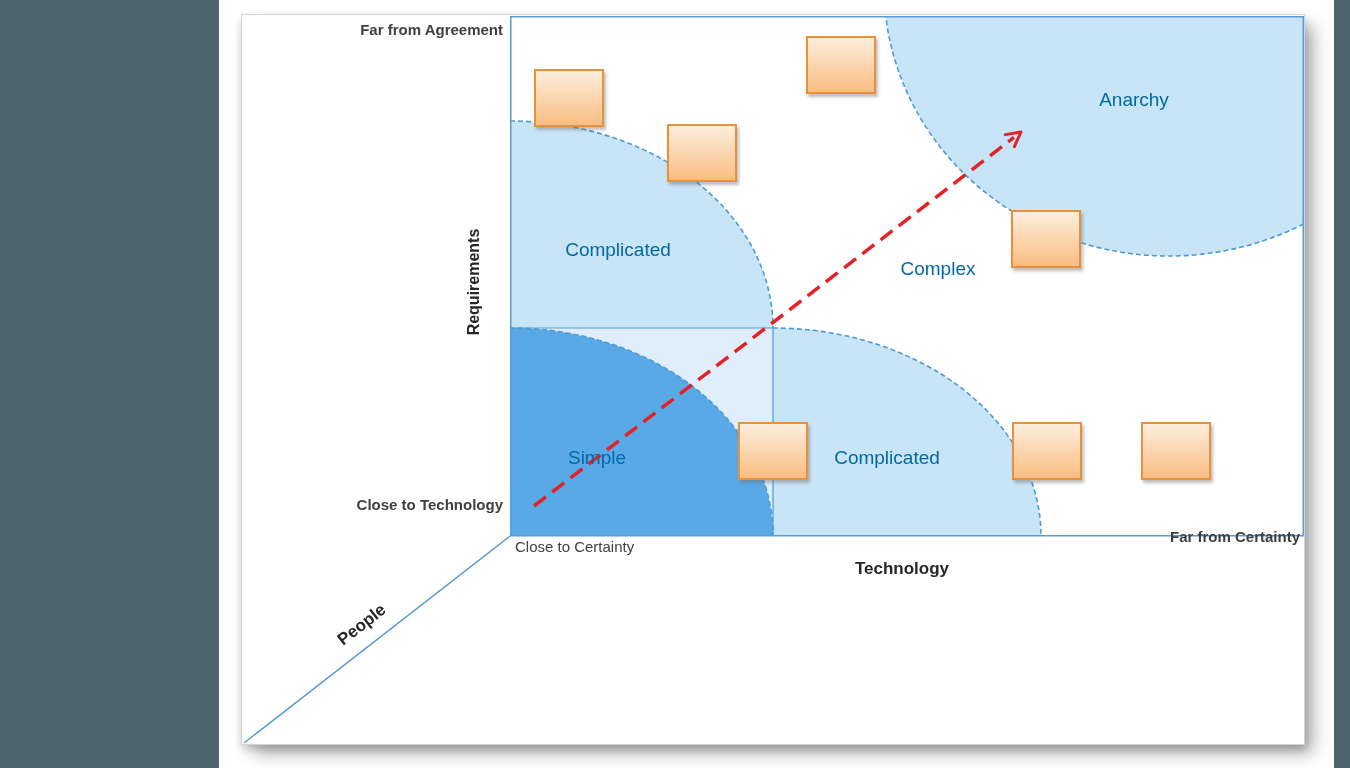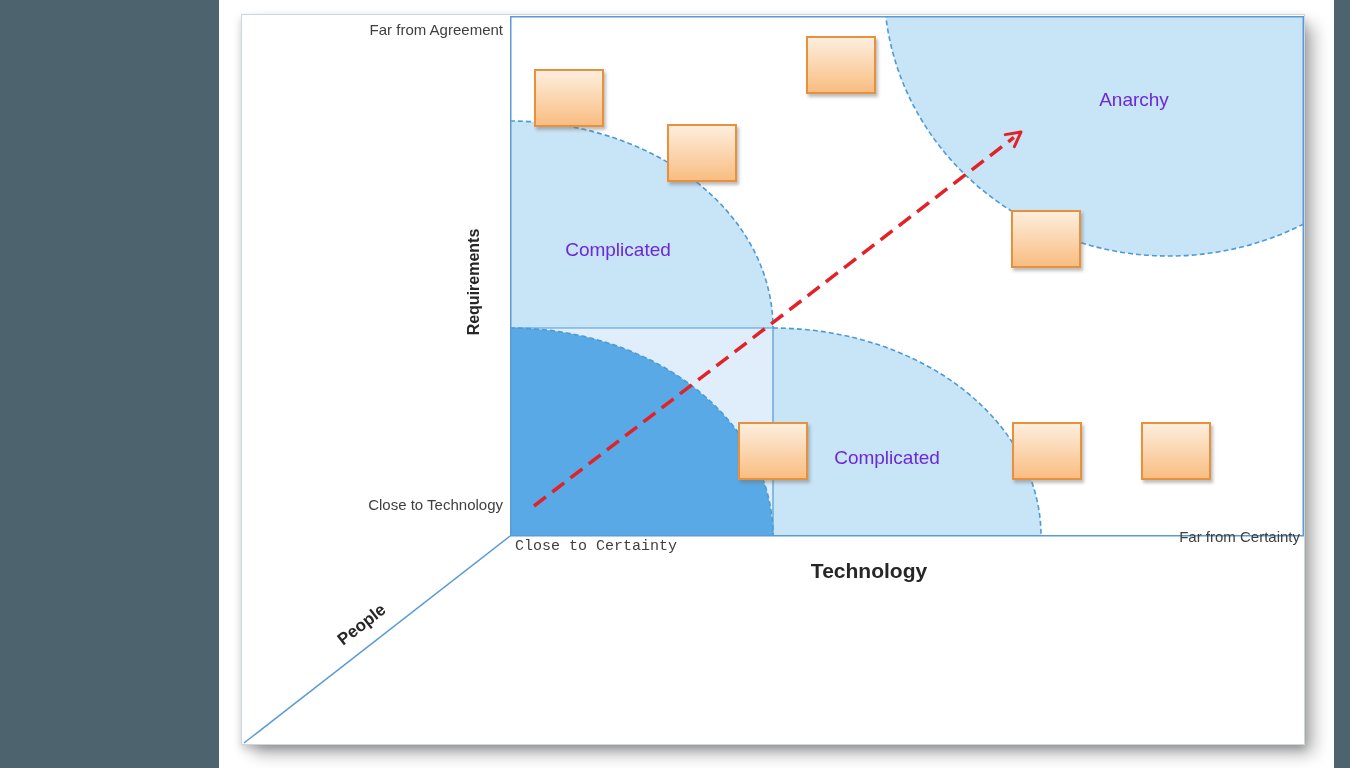--- a/index.html
+++ b/index.html
@@ -7,22 +7,22 @@
   .backdrop-strip{position:absolute;top:0;height:768px;background:var(--backdrop,#4d646e);}
   #strip-left{left:0;width:219px;}
   #strip-right{left:1334px;width:16px;}
   #canvas{position:absolute;left:241px;top:14px;width:1062px;height:729px;background:#ffffff;
           border:1px solid #ccd6dc;box-sizing:content-box;
           box-shadow:10px 10px 16px -2px rgba(0,0,0,.33), 0 4px 8px rgba(0,0,0,.18);}
   #diagram-svg{position:absolute;left:0;top:0;width:1062px;height:729px;}
   .lbl{position:absolute;color:var(--text-dark,#333);}
   .tick{font-size:15px;line-height:18px;color:#3f3f3f;}
   .axis-title{font-weight:bold;font-size:16px;color:#262626;}
-  .region-label{font-size:19px;line-height:20px;color:#6d28d9;text-align:center;width:250px;}
-  .right{text-align:right;}  .center{text-align:center;}
+  .region-label{font-size:19px;line-height:20px;color:#0369a1;text-align:center;width:250px;}
+  .right{text-align:right;font-weight:bold;}  .center{text-align:center;}
   .sticky{position:absolute;width:66px;height:54px;border:2px solid var(--sticky-border,#e8913c);
           background:linear-gradient(180deg,var(--sticky-top,#fdeedd) 0%,var(--sticky-bottom,#f9bd82) 100%);
           box-shadow:2px 3px 3px rgba(110,110,110,.45);}
 </style>
 </head>
 <body>
 
 <div id="strip-left" class="backdrop-strip"></div>
 <div id="strip-right" class="backdrop-strip"></div>
 
@@ -60,29 +60,31 @@
     <rect x="268.75" y="1.75" width="792.5" height="519" fill="none" stroke-width="1.5" style="stroke:var(--border-blue,#5b9bd5)"></rect>
 
     <line x1="268" y1="521" x2="2" y2="728" stroke-width="1.5" style="stroke:var(--border-blue,#5b9bd5)"></line>
 
     <line id="arrow-shaft" x1="292" y1="491" x2="771.862027381317" y2="122.48172845870104" stroke-width="3.5" stroke-dasharray="15 8" style="stroke:var(--arrow-red,#e32227)"></line>
     <polyline id="arrow-head" points="763.217046915711,119.62647900032195 779,117 772.3898231809173,131.57070905688747" fill="none" stroke-width="3" stroke-linecap="round" stroke-linejoin="round" style="stroke:var(--arrow-red,#e32227)"></polyline>
   </svg>
 
   <div class="lbl tick right" style="left:61px;top:6px;width:200px;">Far from Agreement</div>
   <div class="lbl tick right" style="left:61px;top:481px;width:200px;">Close to Technology</div>
-  <div class="lbl tick" style="left:273px;top:523px;width:200px;font-family:Liberation Mono, monospace;">Close to Certainty</div>
+  <div class="lbl tick" style="left:273px;top:523px;width:200px;">Close to Certainty</div>
   <div class="lbl tick right" style="left:858px;top:513px;width:200px;">Far from Certainty</div>
 
   <div class="lbl axis-title center" style="left:133px;top:257px;width:200px;height:20px;transform:rotate(-90deg);">Requirements</div>
-  <div class="lbl axis-title center" style="left:527px;top:544px;width:200px;font-size:21px;">Technology</div>
+  <div class="lbl axis-title center" style="left:560px;top:544px;width:200px;font-size:17px;">Technology</div>
   <div class="lbl axis-title center" style="left:40px;top:600px;width:160px;font-size:17px;transform:rotate(-38deg);">People</div>
 
   <div class="lbl region-label" style="left:251px;top:225px;">Complicated</div>
+  <div class="lbl region-label" style="left:230px;top:433px;">Simple</div>
   <div class="lbl region-label" style="left:520px;top:433px;">Complicated</div>
+  <div class="lbl region-label" style="left:571px;top:244px;">Complex</div>
   <div class="lbl region-label" style="left:767px;top:75px;">
     <div>Anarchy</div>
   </div>
 
   <div id="sticky-layer">
       <div class="sticky" style="left: 292px; top: 54px;"></div>
       <div class="sticky" style="left: 425px; top: 109px;"></div>
       <div class="sticky" style="left: 564px; top: 21px;"></div>
       <div class="sticky" style="left: 769px; top: 195px;"></div>
       <div class="sticky" style="left: 496px; top: 407px;"></div>

